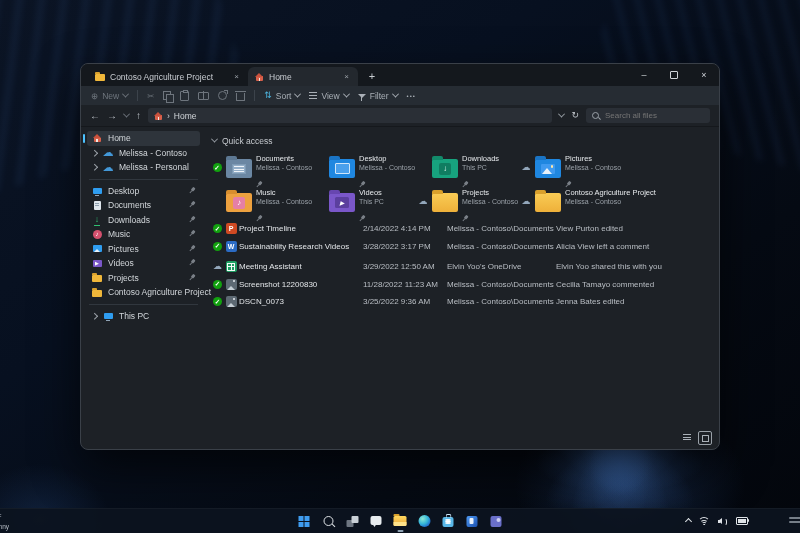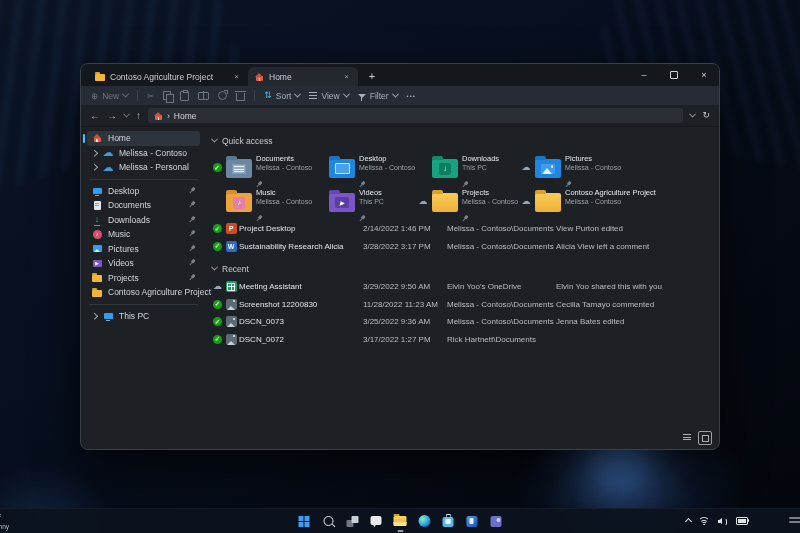--- a/index.html
+++ b/index.html
@@ -311,20 +311,24 @@
     <span class="nbtn">↑</span>
     <div class="addr">
       <span class="house">
           <i></i>
         </span>
       <span>›</span>
       <span>Home</span>
     </div>
     <i class="cv" style="color:#9aa1a8"></i>
     <span class="nbtn" style="font-size:9px">↻</span>
+    <div class="field search">
+      <i class="ic-search"></i>
+      <input placeholder="Search all files" style="">
+    </div>
   </div>
 
   <div class="main">
 
     <div class="sidebar">
       <div class="srow sel">
         <span class="sic">
             <span class="house">
               <i></i>
             </span>
@@ -519,53 +523,49 @@
       </div>
 
       <div class="rows">
         <div class="frow">
           <span class="fst">
               <span class="chk"></span>
             </span>
           <span class="ficw">
               <span class="fi fi-ppt"></span>
             </span>
-          <span class="fname">Project Desktop</span>
-          <span class="fmod">2/14/2022 1:46 PM</span>
+          <span class="fname">Project Timeline</span>
+          <span class="fmod">2/14/2022 4:14 PM</span>
           <span class="floc">Melissa - Contoso\Documents</span>
           <span class="fact">View Purton edited</span>
         </div>
         <div class="frow">
           <span class="fst">
               <span class="chk"></span>
             </span>
           <span class="ficw">
               <span class="fi fi-word"></span>
             </span>
-          <span class="fname">Sustainability Research Alicia</span>
+          <span class="fname">Sustainability Research Videos</span>
           <span class="fmod">3/28/2022 3:17 PM</span>
           <span class="floc">Melissa - Contoso\Documents</span>
           <span class="fact">Alicia View left a comment</span>
         </div>
       </div>
 
-      <div class="sechead" style="margin-top:7px">
-        <i class="cv"></i>
-        <span>Recent</span>
-      </div>
       <div class="rows">
         <div class="frow">
           <span class="fst">
               <span class="cloud grey"></span>
             </span>
           <span class="ficw">
               <span class="fi fi-xls"></span>
             </span>
           <span class="fname">Meeting Assistant</span>
-          <span class="fmod">3/29/2022 9:50 AM</span>
+          <span class="fmod">3/29/2022 12:50 AM</span>
           <span class="floc">Elvin Yoo's OneDrive</span>
           <span class="fact">Elvin Yoo shared this with you</span>
         </div>
         <div class="frow">
           <span class="fst">
               <span class="chk"></span>
             </span>
           <span class="ficw">
               <span class="fi fi-img"></span>
             </span>
@@ -578,32 +578,20 @@
           <span class="fst">
               <span class="chk"></span>
             </span>
           <span class="ficw">
               <span class="fi fi-img"></span>
             </span>
           <span class="fname">DSCN_0073</span>
           <span class="fmod">3/25/2022 9:36 AM</span>
           <span class="floc">Melissa - Contoso\Documents</span>
           <span class="fact">Jenna Bates edited</span>
-        </div>
-        <div class="frow">
-          <span class="fst">
-              <span class="chk"></span>
-            </span>
-          <span class="ficw">
-              <span class="fi fi-img"></span>
-            </span>
-          <span class="fname">DSCN_0072</span>
-          <span class="fmod">3/17/2022 1:27 PM</span>
-          <span class="floc">Rick Hartnett\Documents</span>
-          <span class="fact"></span>
         </div>
       </div>
     </div>
   </div>
 
   <div class="vts">
     <span class="vt vt-details">
         <i></i>
       </span>
     <span class="vt vt-icons">

